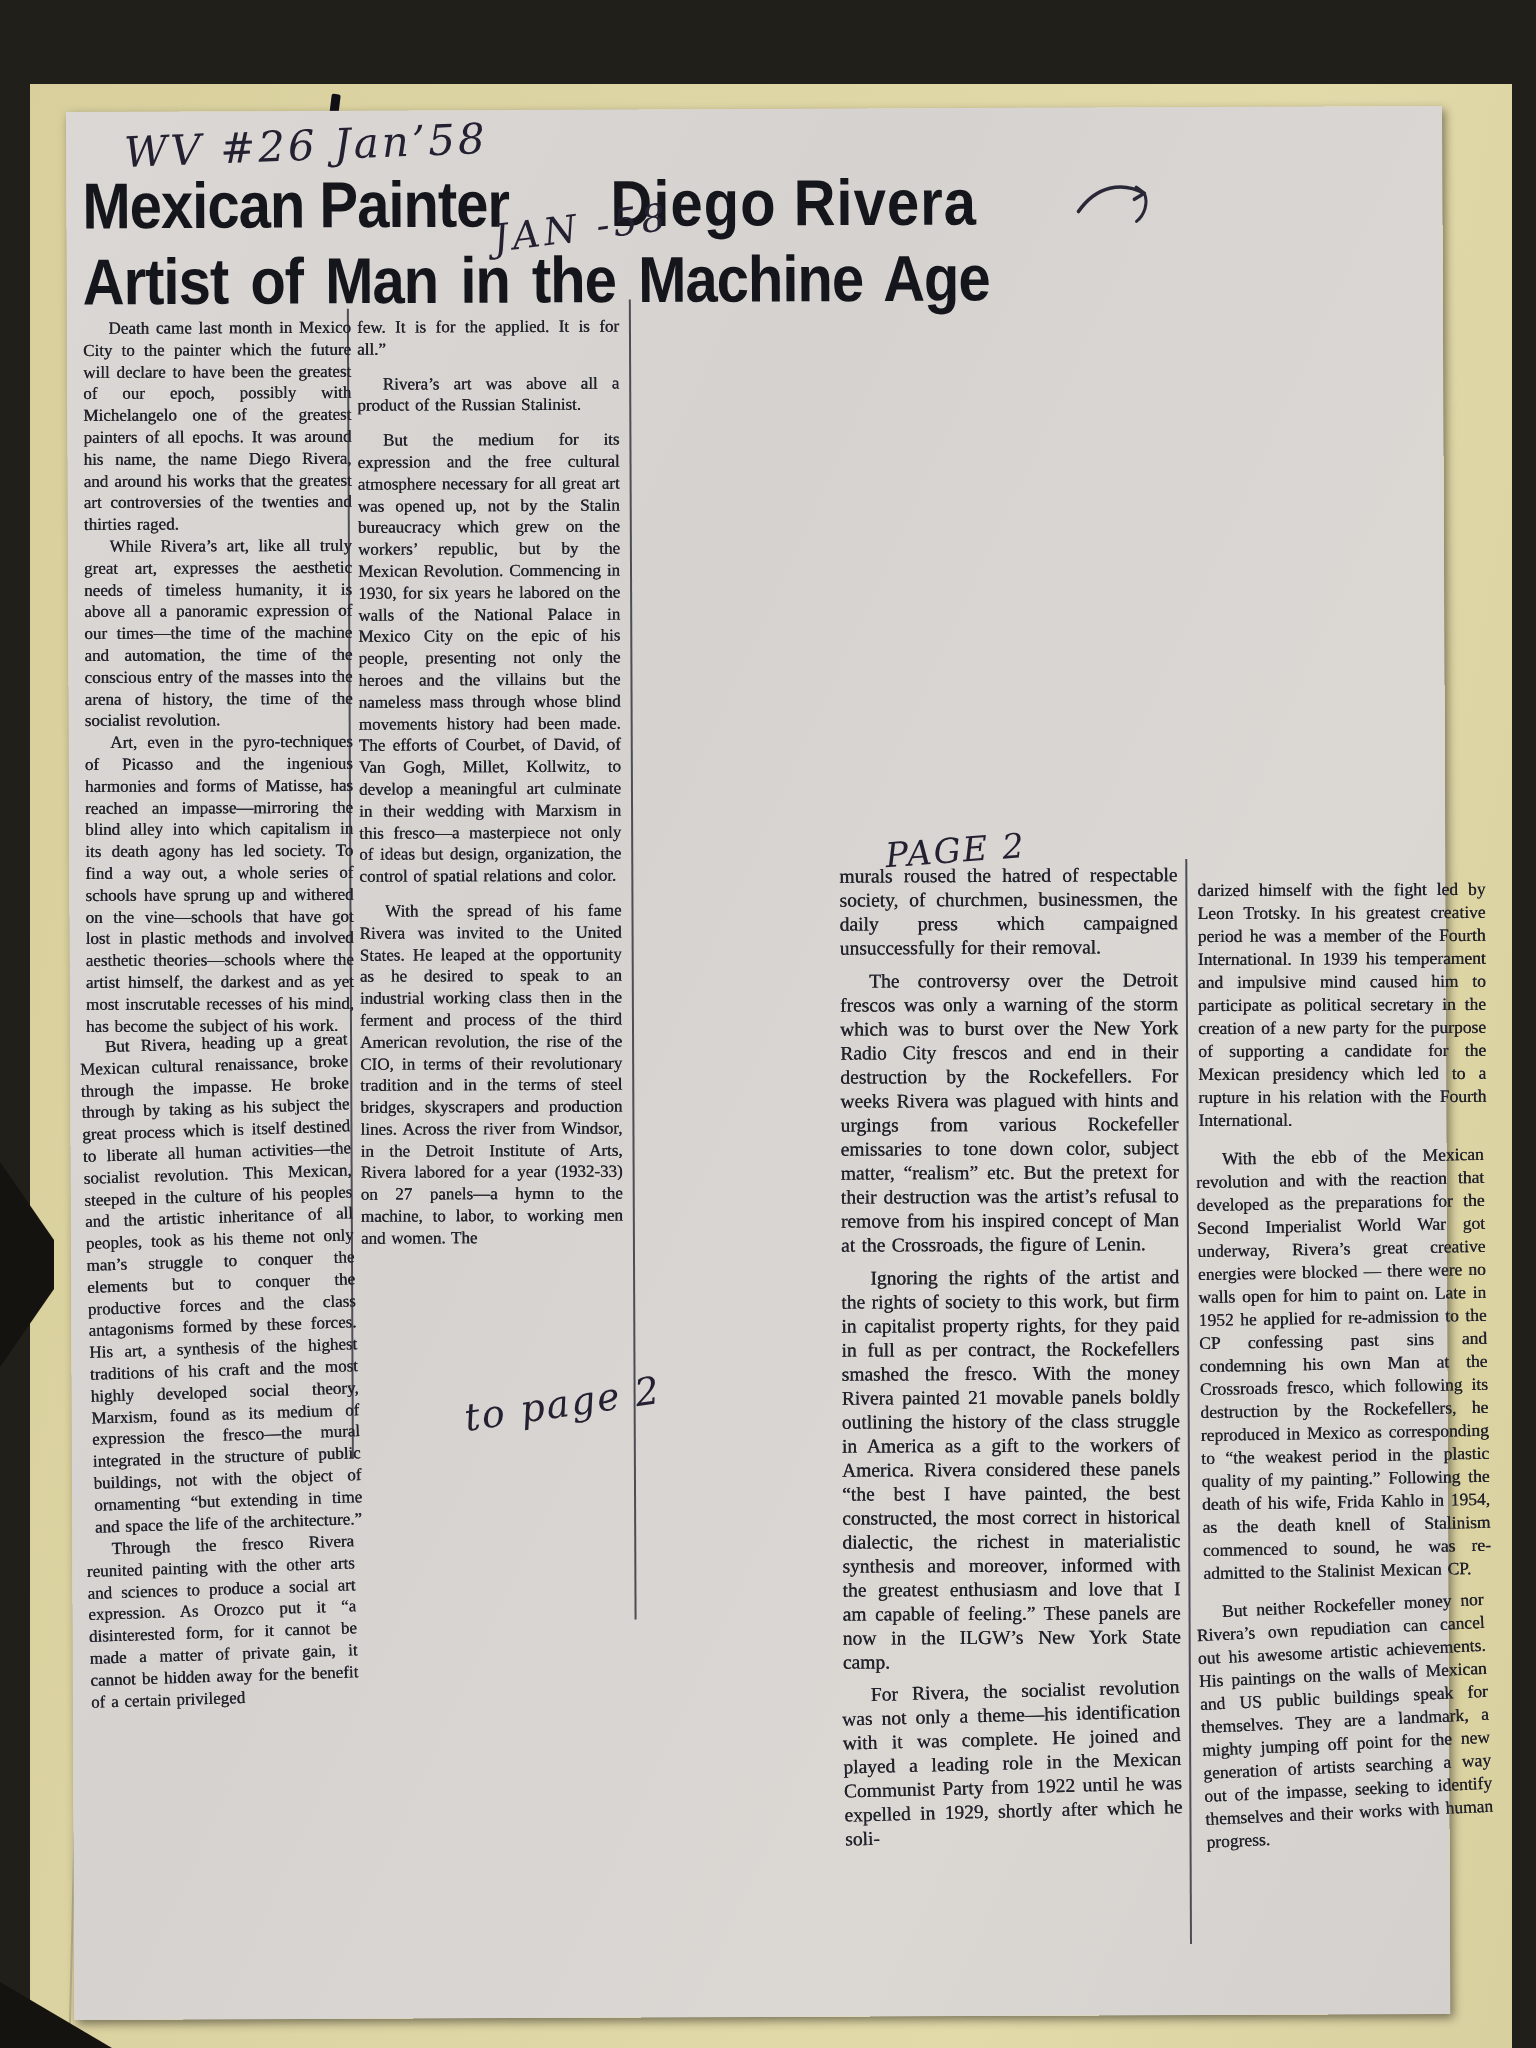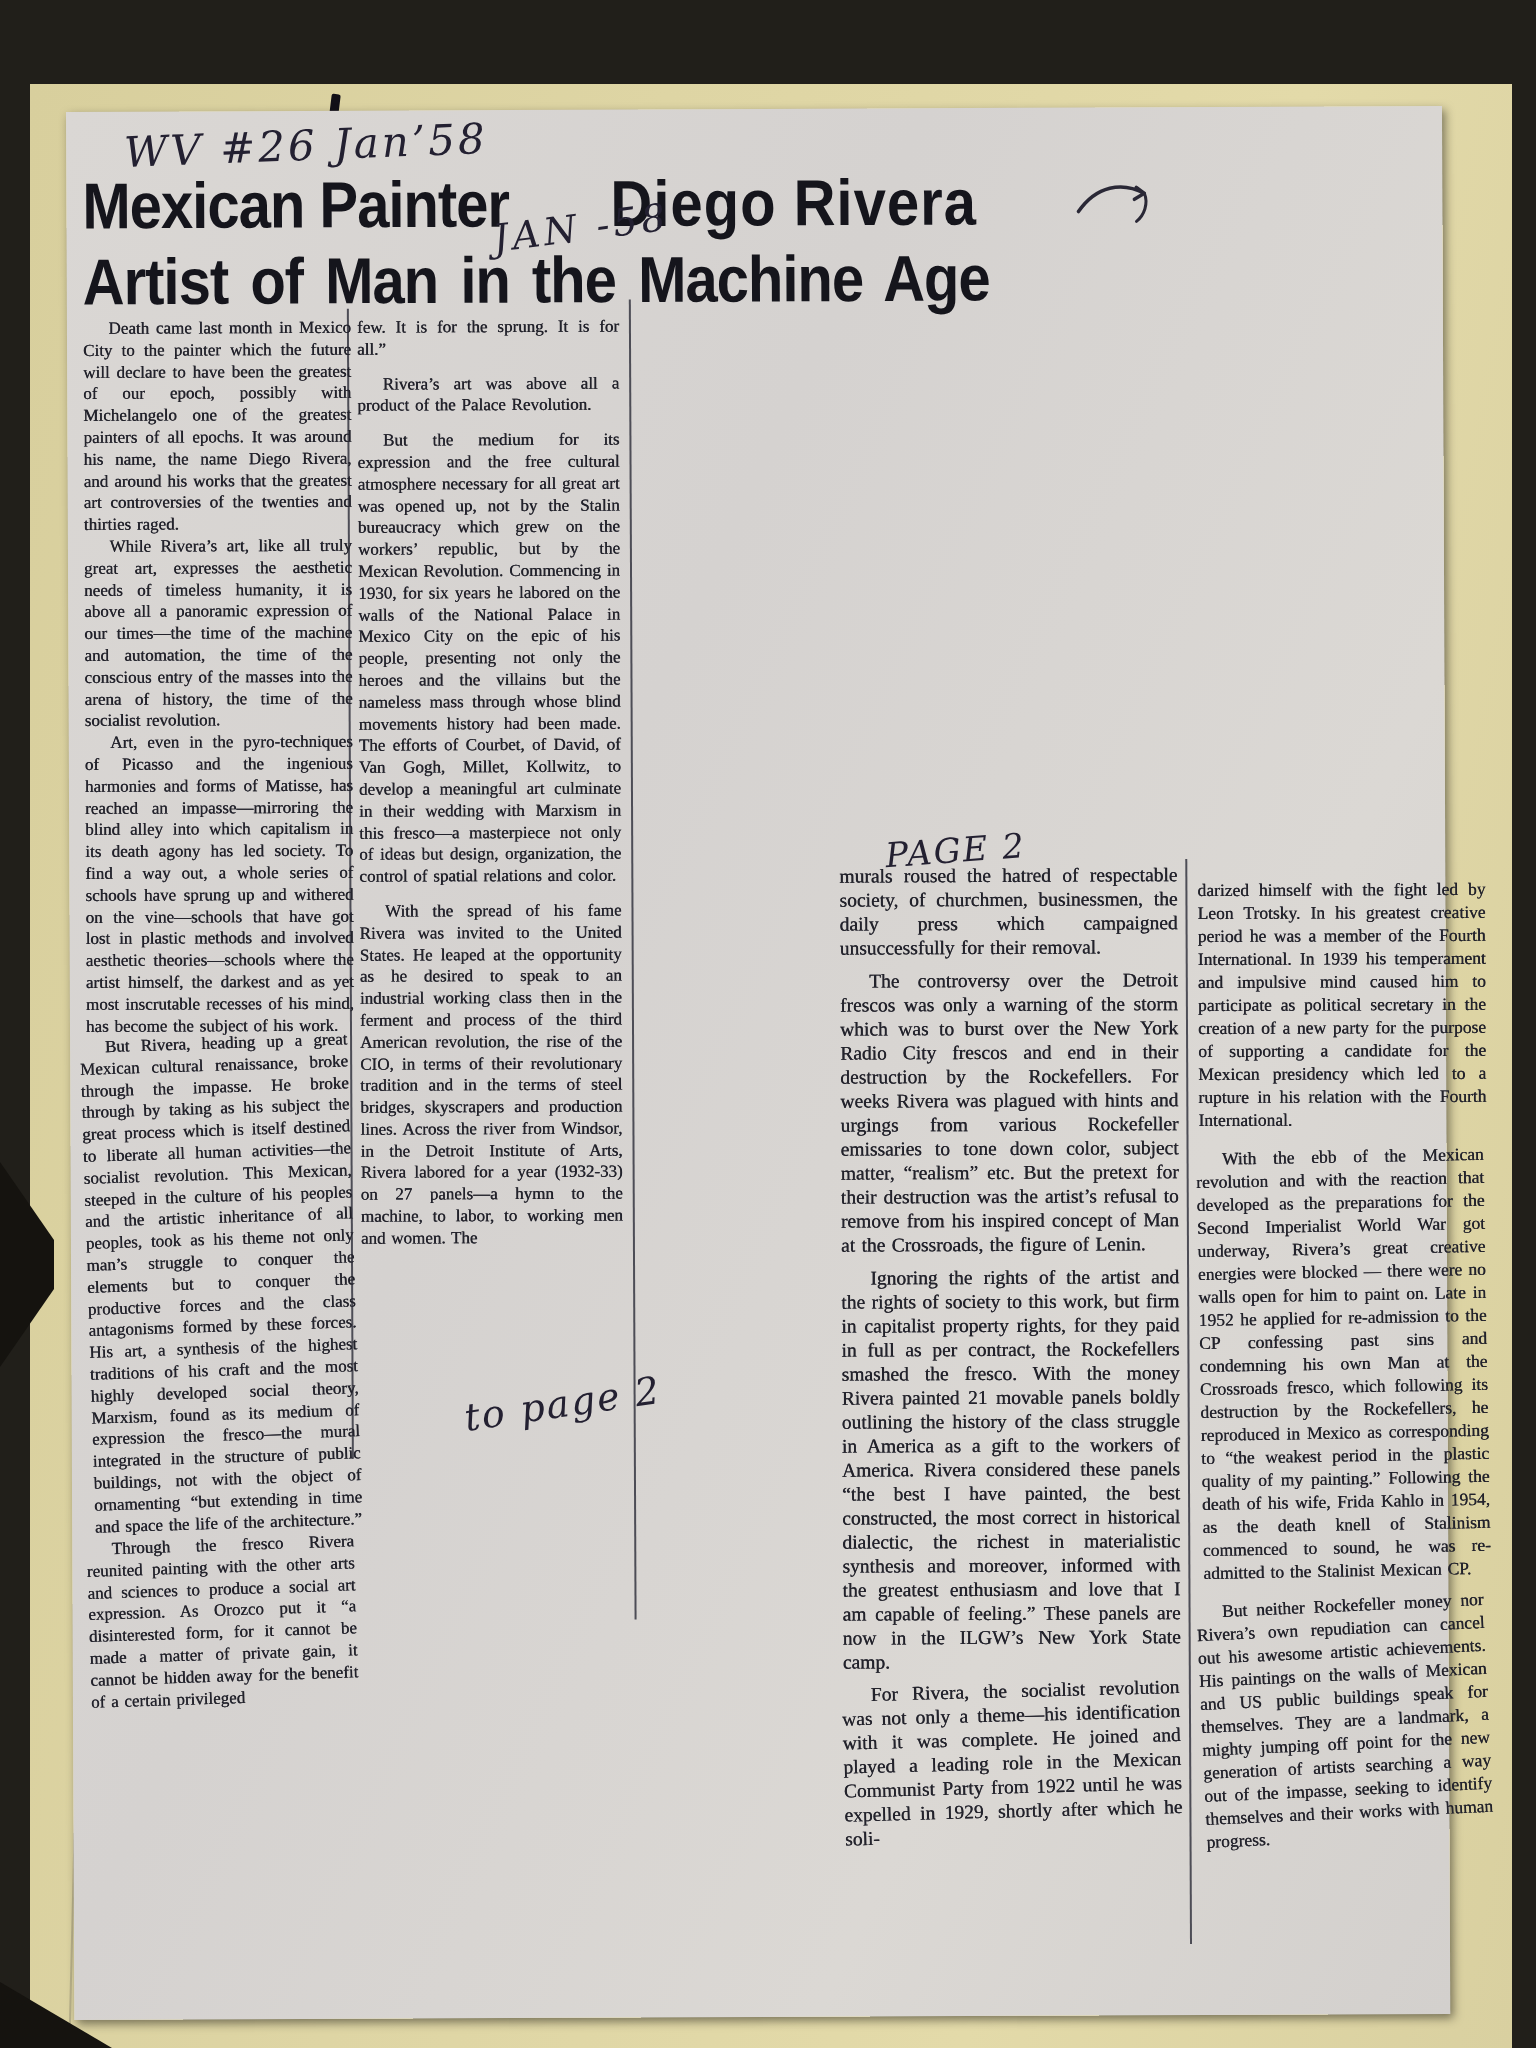--- a/index.html
+++ b/index.html
@@ -158,22 +158,22 @@
   <div class="rule rule-3"></div>
 
   <div class="col col1">
       <p>Death came last month in Mexico City to the painter which the future will declare to have been the greatest of our epoch, possibly with Michelangelo one of the greatest painters of all epochs. It was around his name, the name Diego Rivera, and around his works that the greatest art controversies of the twenties and thirties raged.</p>
       <p>While Rivera’s art, like all truly great art, expresses the aesthetic needs of timeless humanity, it is above all a panoramic expression of our times—the time of the machine and automation, the time of the conscious entry of the masses into the arena of history, the time of the socialist revolution.</p>
       <p>Art, even in the pyro-techniques of Picasso and the ingenious harmonies and forms of Matisse, has reached an impasse—mirroring the blind alley into which capitalism in its death agony has led society. To find a way out, a whole series of schools have sprung up and withered on the vine—schools that have got lost in plastic methods and involved aesthetic theories—schools where the artist himself, the darkest and as yet most inscrutable recesses of his mind, has become the subject of his work.</p>
       <p>But Rivera, heading up a great Mexican cultural renaissance, broke through the impasse. He broke through by taking as his subject the great process which is itself destined to liberate all human activities—the socialist revolution. This Mexican, steeped in the culture of his peoples and the artistic inheritance of all peoples, took as his theme not only man’s struggle to conquer the elements but to conquer the productive forces and the class antagonisms formed by these forces. His art, a synthesis of the highest traditions of his craft and the most highly developed social theory, Marxism, found as its medium of expression the fresco—the mural integrated in the structure of public buildings, not with the object of ornamenting “but extending in time and space the life of the architecture.”</p>
       <p>Through the fresco Rivera reunited painting with the other arts and sciences to produce a social art expression. As Orozco put it “a disinterested form, for it cannot be made a matter of private gain, it cannot be hidden away for the benefit of a certain privileged</p>
     </div>
   <div class="col col2">
-      <p>few.  It is for the sprung.  It is for all.”</p>
-      <p>Rivera’s art was above all a product of the Palace Revolution.</p>
+      <p>few.  It is for the applied.  It is for all.”</p>
+      <p>Rivera’s art was above all a product of the Russian Stalinist.</p>
       <p>But the medium for its expression and the free cultural atmosphere necessary for all great art was opened up, not by the Stalin bureaucracy which grew on the workers’ republic, but by the Mexican Revolution.  Commencing in 1930, for six years he labored on the walls of the National Palace in Mexico City on the epic of his people, presenting not only the heroes and the villains but the nameless mass through whose blind movements history had been made. The efforts of Courbet, of David, of Van Gogh, Millet, Kollwitz, to develop a meaningful art culminate in their wedding with Marxism in this fresco—a masterpiece not only of ideas but design, organization, the control of spatial relations and color.</p>
       <p>With the spread of his fame Rivera was invited to the United States. He leaped at the opportunity as he desired to speak to an industrial working class then in the ferment and process of the third American revolution, the rise of the CIO, in terms of their revolutionary tradition and in the terms of steel bridges, skyscrapers and production lines. Across the river from Windsor, in the Detroit Institute of Arts, Rivera labored for a year (1932-33) on 27 panels—a hymn to the machine, to labor, to working men and women.  The</p>
     </div>
 
   <div class="hw hw-topage">to page 2</div>
   <div class="hw hw-page2">PAGE 2</div>
 
   <div class="col col3">
       <p>murals roused the hatred of respectable society, of churchmen, businessmen, the daily press which campaigned unsuccessfully for their removal.</p>
       <p>The controversy over the Detroit frescos was only a warning of the storm which was to burst over the New York Radio City frescos and end in their destruction by the Rockefellers. For weeks Rivera was plagued with hints and urgings from various Rockefeller emissaries to tone down color, subject matter, “realism” etc.  But the pretext for their destruction was the artist’s refusal to remove from his inspired concept of Man at the Crossroads, the figure of Lenin.</p>

